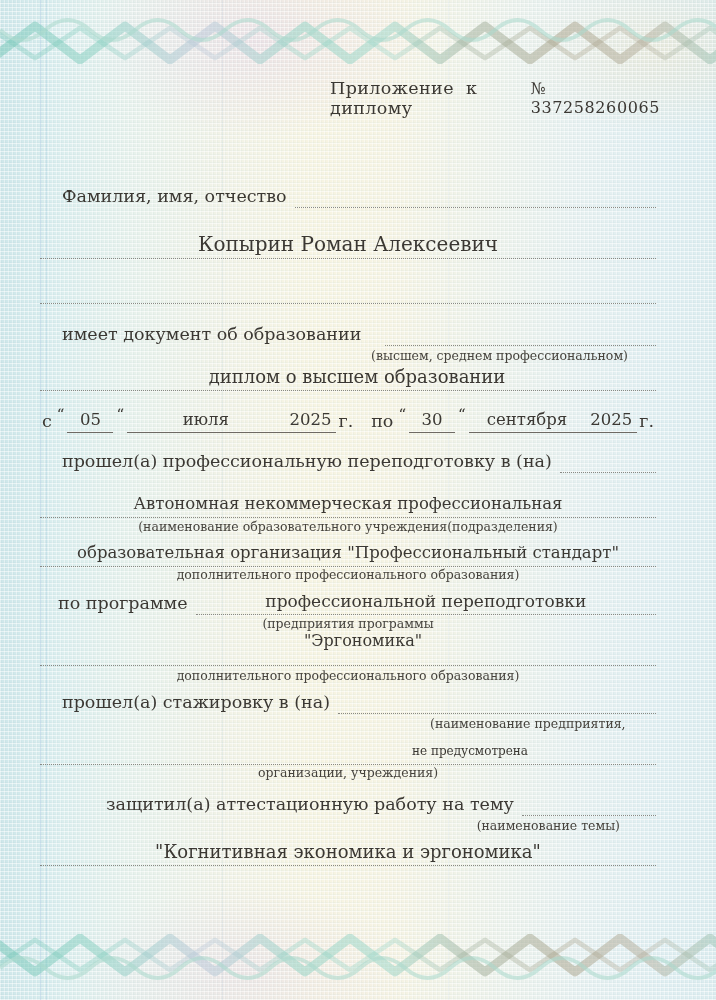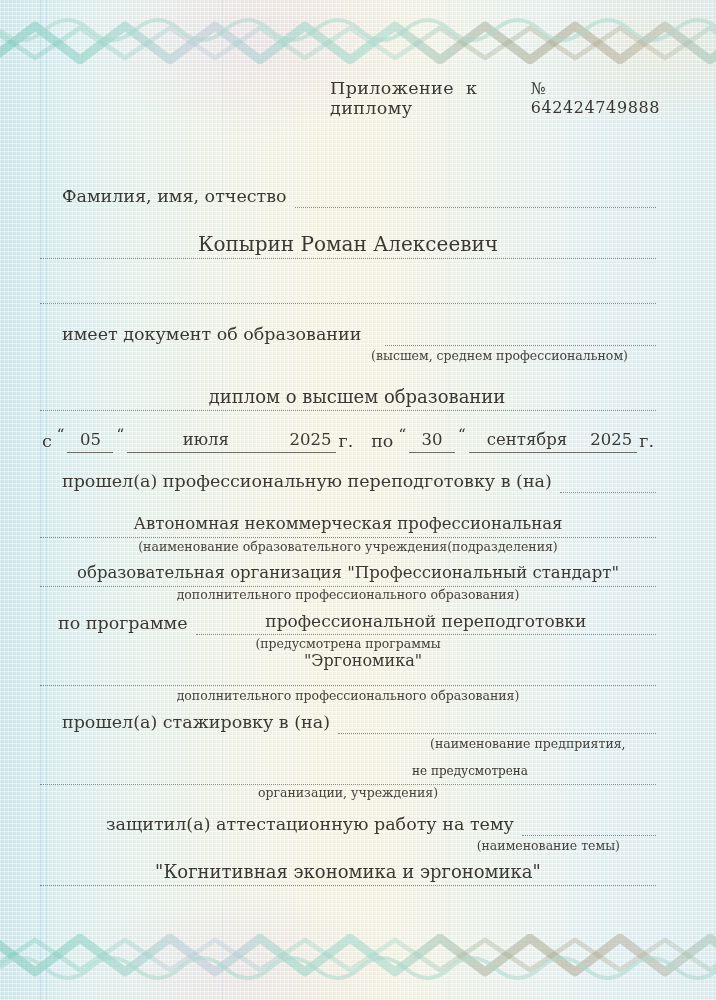--- a/index.html
+++ b/index.html
@@ -108,39 +108,39 @@
       <path d="M-10,12 L35,42 L80,12 L125,42 L170,12 L215,42 L260,12 L305,42 L350,12 L395,42 L440,12 L485,42 L530,12 L575,42 L620,12 L665,42 L710,12 L755,42" stroke="url(#og)" stroke-width="5" stroke-linejoin="round" opacity="0.35"></path>
       <path d="M0,14 Q22,34 45,14 T90,14 T135,14 T180,14 T225,14 T270,14 T315,14 T360,14 T405,14 T450,14 T495,14 T540,14 T585,14 T630,14 T675,14 T720,14" stroke="#a9d8cc" stroke-width="4" opacity="0.55"></path>
       <line x1="0" y1="45" x2="716" y2="45" stroke="url(#og)" stroke-width="3" stroke-dasharray="2 3" opacity="0.55"></line>
     </g>
   </svg>
 
   <div class="header">
     <span>Приложение  к  диплому</span>
     <span class="doc-number">
       <span>№</span>
-      <span>642424749888</span>
+      <span>337258260065</span>
     </span>
   </div>
 
   <div class="content">
 
     <div class="field-row">
       <span class="lbl ind22">Фамилия, имя, отчество</span>
       <span class="blank"></span>
     </div>
     <div class="value-line big" style="margin-top:22px;">Копырин Роман Алексеевич</div>
     <div class="rule-empty" style="margin-top:44px;"></div>
 
     <div class="field-row" style="margin-top:16px;gap:16px;">
       <span class="lbl ind22">имеет документ об образовании</span>
       <span class="blank"></span>
     </div>
     <div class="hint right" style="margin-top:2px;">(высшем, среднем профессиональном)</div>
-    <div class="value-line" style="margin-top:20px;padding-left:18px;">диплом о высшем образовании</div>
+    <div class="value-line" style="margin-top:0;padding-left:18px;">диплом о высшем образовании</div>
 
     <div class="date-row">
       <span class="word ind22">с</span>
       <span class="q">“</span>
       <span class="u day">05</span>
       <span class="q">“</span>
       <span class="u month-a">июля</span>
       <span class="u year">2025</span>
       <span class="word">г.</span>
       <span class="gsep"></span>
@@ -160,21 +160,21 @@
 
     <div class="value-line med" style="margin-top:18px;">Автономная некоммерческая профессиональная</div>
     <div class="hint center" style="margin-top:1px;">(наименование образовательного учреждения(подразделения)</div>
     <div class="value-line med" style="margin-top:5px;">образовательная организация "Профессиональный стандарт"</div>
     <div class="hint center">дополнительного профессионального образования)</div>
 
     <div class="field-row" style="margin-top:6px;">
       <span class="lbl ind18">по программе</span>
       <span class="blank filled">профессиональной переподготовки</span>
     </div>
-    <div class="hint center" style="margin-top:1px;">(предусмотрена программы</div>
+    <div class="hint center" style="margin-top:1px;">(предприятия программы</div>
     <div class="plain-value program-name" style="margin-top:-1px;">"Эргономика"</div>
     <div class="rule-empty" style="margin-top:14px;"></div>
     <div class="hint center" style="margin-top:2px;">дополнительного профессионального образования)</div>
 
     <div class="field-row" style="margin-top:4px;">
       <span class="lbl ind22">прошел(а) стажировку в (на)</span>
       <span class="blank"></span>
     </div>
     <div class="hint shifted" style="margin-top:2px;">(наименование предприятия,</div>
     <div class="value-line shift-right" style="margin-top:5px;">не предусмотрена</div>

